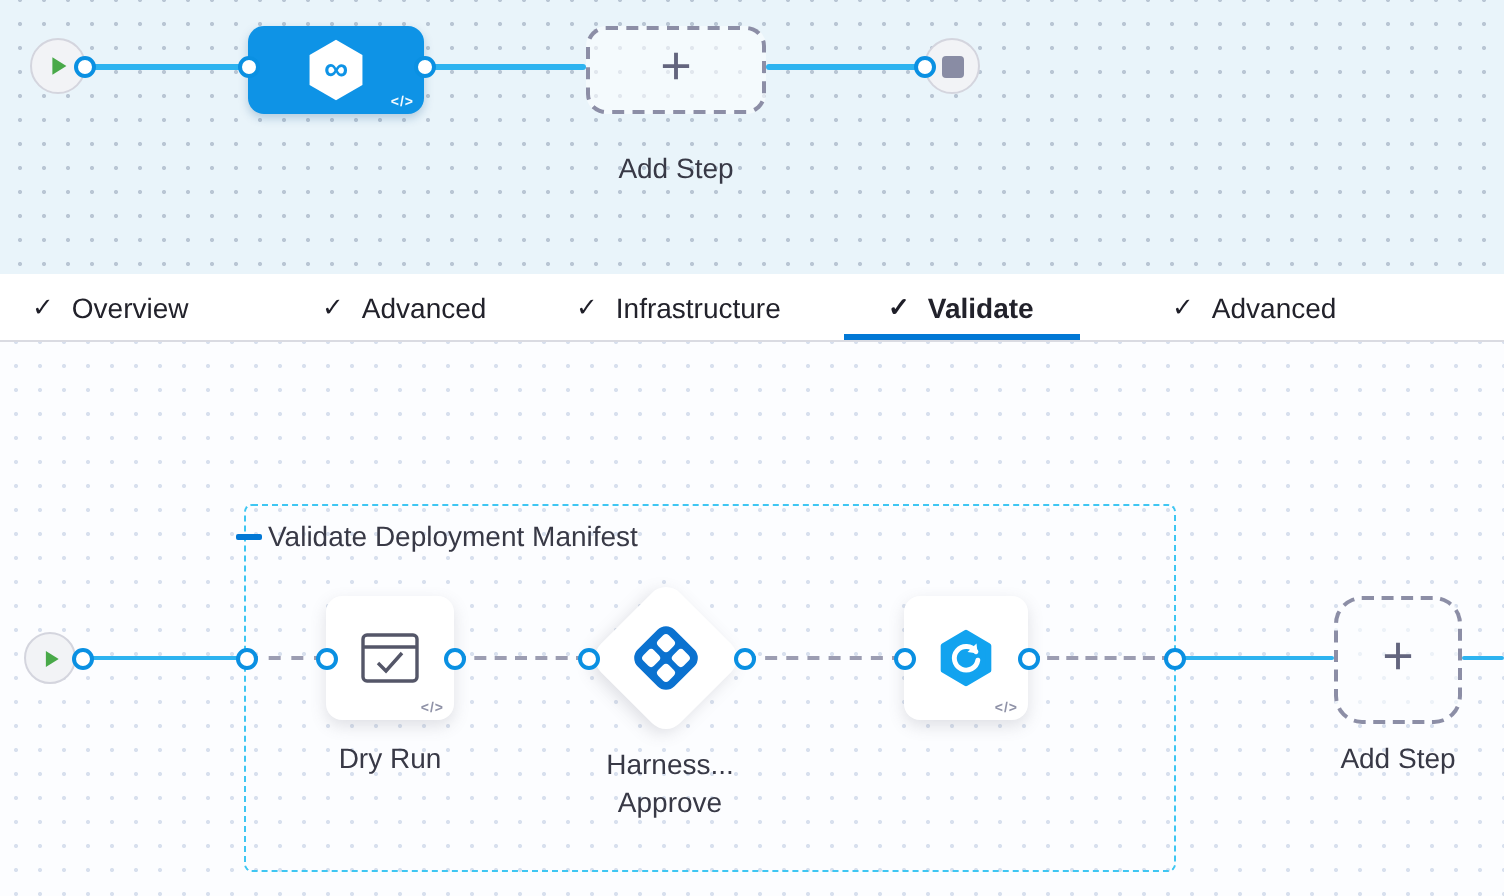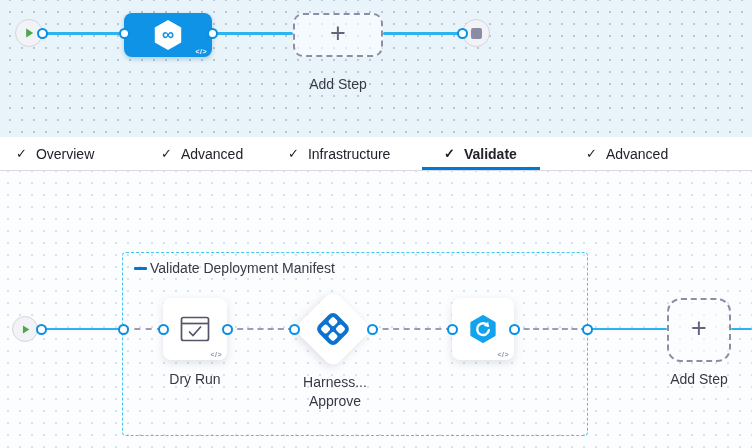--- a/index.html
+++ b/index.html
@@ -50,21 +50,21 @@
                  background:#0e93e6; border-radius:8px; box-shadow:0 2px 5px rgba(13,80,140,0.25);
                  display:flex; align-items:center; justify-content:center; z-index:4; cursor:pointer; }
   .hex-wrap { position:relative; width:34px; height:34px; }
   .hex-wrap .infinity { position:absolute; left:0; top:4px; width:100%; text-align:center;
                         font-size:17px; font-weight:bold; color:#0e93e6; line-height:26px; }
   .stop-square { width:11px; height:11px; border-radius:2px; background:#898ca4; }
 
   
   .group-box { position:absolute; left:122px; top:81px; width:466px; height:184px;
                border:1.5px dashed #3fc6f2; border-radius:4px; z-index:1; }
-  .group-label { position:absolute; left:134px; top:89px; display:flex; align-items:center;
+  .group-label { position:absolute; left:118px; top:89px; display:flex; align-items:center;
                  gap:3px; z-index:3; }
   .group-label .dash { width:13px; height:3px; background:#0278d5; border-radius:1px; }
   .group-label .txt { font-size:14px; color:#383946; }
   .step-card { position:absolute; width:64px; height:62px; background:#fff; border-radius:8px;
                box-shadow:0 3px 8px rgba(96,97,112,0.18); display:flex; align-items:center;
                justify-content:center; z-index:4; cursor:pointer; }
   .diamond { position:absolute; left:305px; top:130px; width:56px; height:56px; background:#fff;
              border-radius:10px; transform:rotate(45deg); box-shadow:0 3px 8px rgba(96,97,112,0.18);
              z-index:4; cursor:pointer; }
   .diamond-icon { position:absolute; left:313px; top:138px; width:40px; height:40px; z-index:5; }

